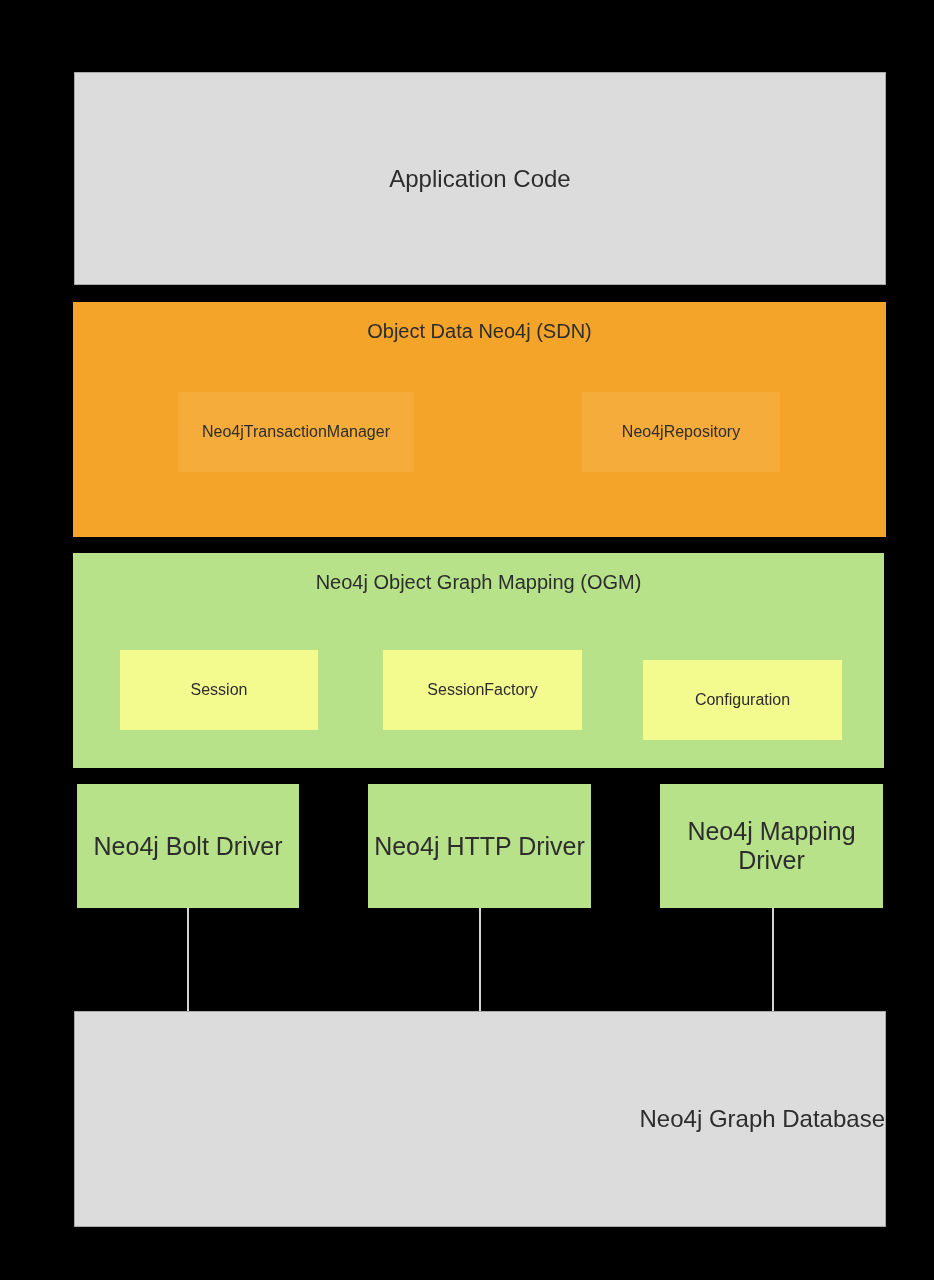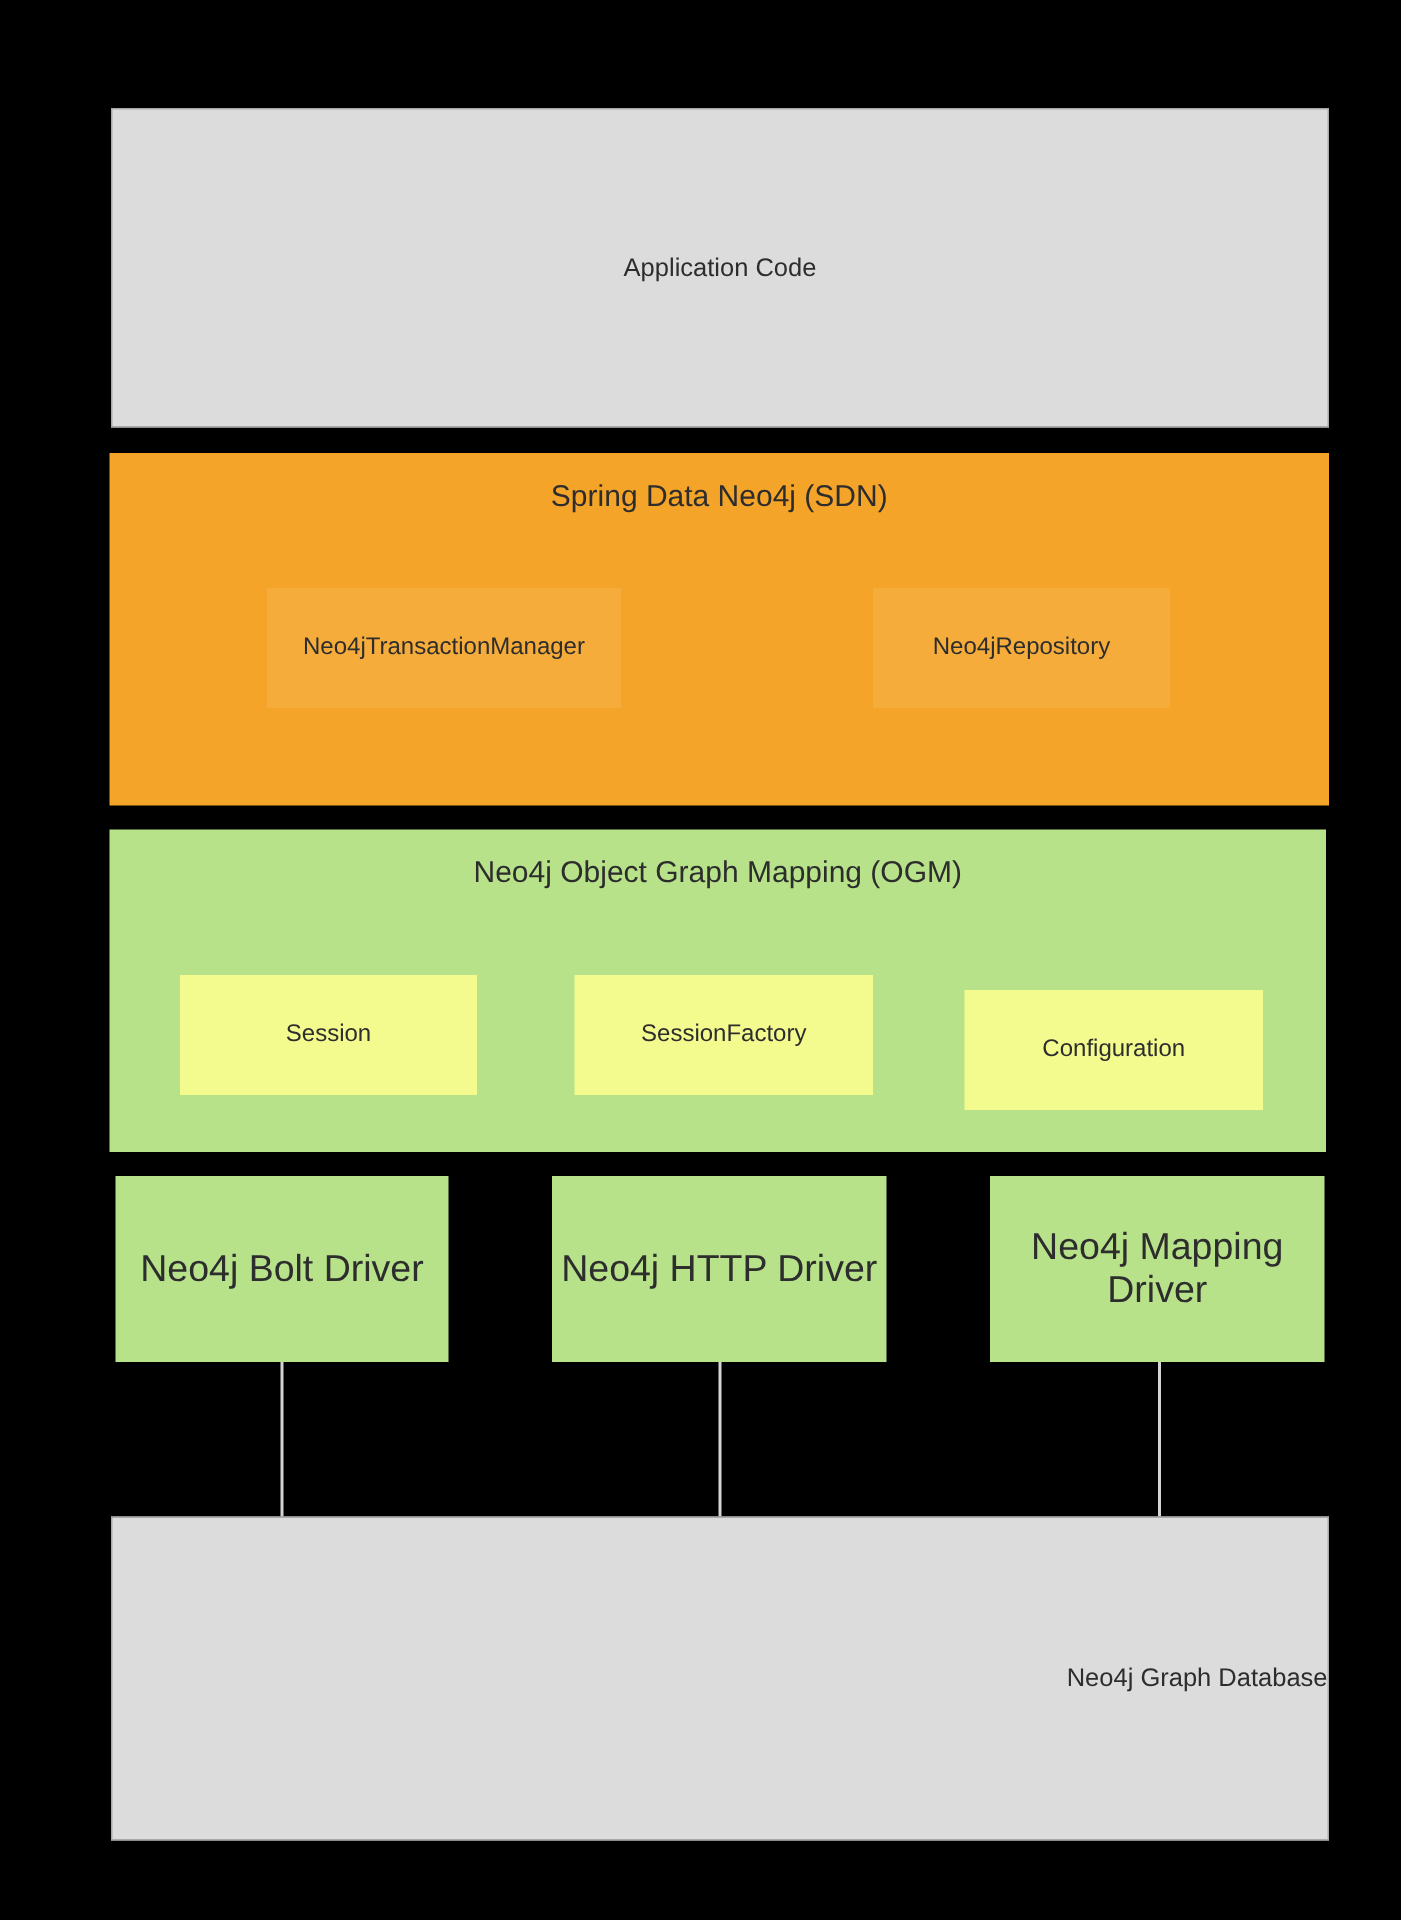--- a/index.html
+++ b/index.html
@@ -14,21 +14,21 @@
     color: var(--text, #2d2d2d);
   }
   .box {
     position: absolute;
     display: flex; align-items: center; justify-content: center;
     text-align: center; box-sizing: border-box;
   }
   .gray-box {
     background: var(--box-gray, #dcdcdc);
     border: 1px solid var(--box-gray-border, #a9a9a9);
-    font-size: 17px;
+    font-size: 24px;
   }
   .layer-title {
     position: absolute; left: 0; right: 0; top: 18px;
     text-align: center; font-size: 20px;
   }
   .sdn-layer { background: var(--sdn-orange, #f5a42a); }
   .sdn-sub {
     background: var(--sdn-inner-orange, #f6ac3a);
     font-size: 16px;
   }
@@ -66,21 +66,21 @@
 </head>
 <body>
 
 <div class="canvas">
 
   <div id="app-box" class="box gray-box">
     <span>Application Code</span>
   </div>
 
   <div id="sdn-box" class="box sdn-layer">
-    <div class="layer-title">Spring Data Neo4j (SDN)</div>
+    <div class="layer-title">Object Data Neo4j (SDN)</div>
     <div id="sdn-sub-0" class="box sdn-sub">
       <span>Neo4jTransactionManager</span>
     </div>
     <div id="sdn-sub-1" class="box sdn-sub">
       <span>Neo4jRepository</span>
     </div>
   </div>
 
   <div id="ogm-box" class="box ogm-layer">
     <div class="layer-title">Neo4j Object Graph Mapping (OGM)</div>

